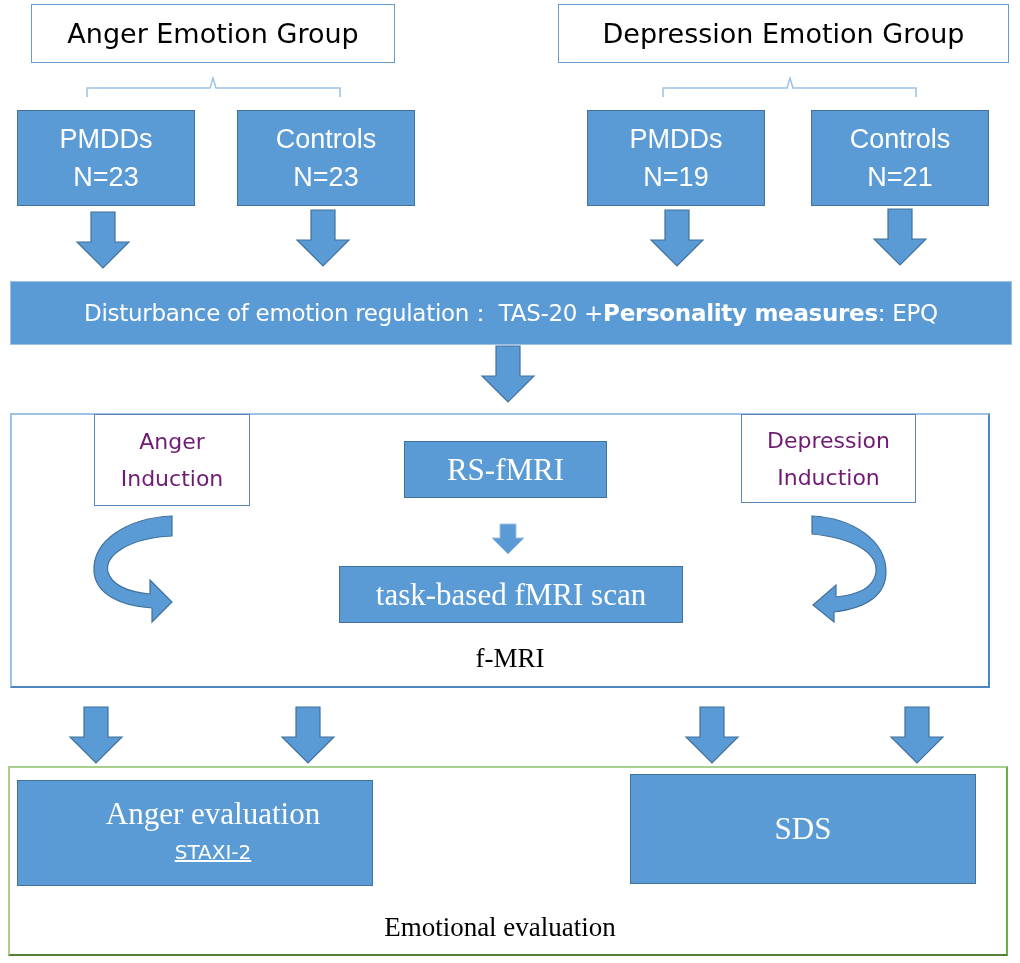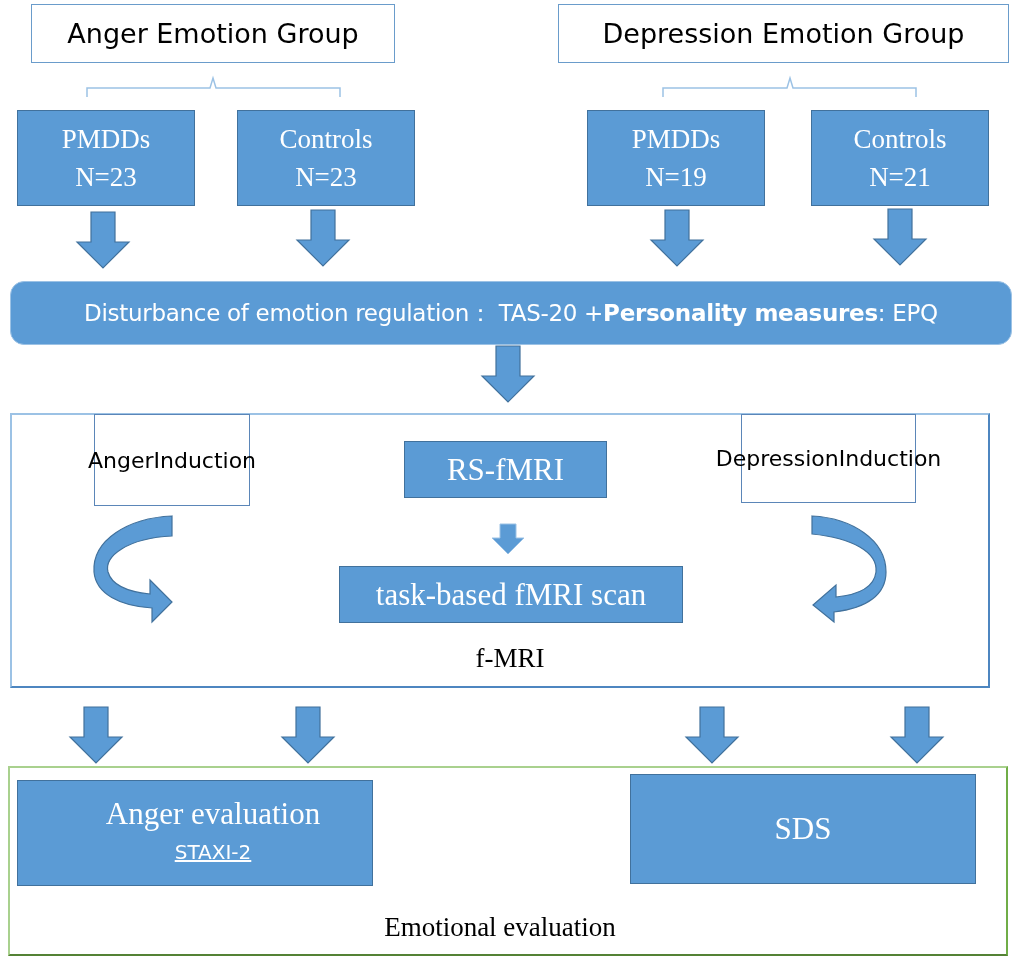--- a/index.html
+++ b/index.html
@@ -1,25 +1,25 @@
 <!DOCTYPE html>
 <html><head>
 <meta charset="utf-8">
 <style>
   html, body { margin:0; padding:0; background:#ffffff; }
   body { width:1020px; height:963px; position:relative; overflow:hidden; font-family:"Liberation Sans", sans-serif; }
   .abs { position:absolute; box-sizing:border-box; }
   .blue { background:#5b9bd5; border:1.5px solid #41719c; color:#ffffff; }
   .group-title { background:#fff; border:1.5px solid #6a9ccb; color:#000; font-family:"DejaVu Sans", sans-serif; font-size:27px; display:flex; align-items:center; justify-content:center; }
-  .cohort { font-family:Liberation Serif, serif; font-size:27px; line-height:38px; display:flex; flex-direction:column; align-items:center; justify-content:center; text-align:center; }
-  .measure { font-family:"DejaVu Sans", sans-serif; font-size:23px; display:flex; align-items:center; justify-content:center; white-space:nowrap; letter-spacing:-0.3px;border-radius:14px; }
+  .cohort { font-family:Liberation Sans, sans-serif; font-size:27px; line-height:38px; display:flex; flex-direction:column; align-items:center; justify-content:center; text-align:center; }
+  .measure { font-family:"DejaVu Sans", sans-serif; font-size:23px; display:flex; align-items:center; justify-content:center; white-space:nowrap; letter-spacing:-0.3px; }
   .measure b { font-weight:bold; }
   .frame-fmri { border:2px solid #4d86c0; border-top-color:#9cc2e5; border-left-color:#9cc2e5; background:#fff; }
   .frame-eval { border:2px solid #a9d18e; border-bottom-color:#548235; border-right-color:#70ad47; background:#fff; }
-  .induction { background:#fff; border:1.5px solid #5b86b8; color:#000000; font-family:"DejaVu Sans", sans-serif; font-size:22px; line-height:37px; display:flex; flex-direction:row; align-items:center; justify-content:center; text-align:center; }
+  .induction { background:#fff; border:1.5px solid #5b86b8; color:#701a75; font-family:"DejaVu Sans", sans-serif; font-size:22px; line-height:37px; display:flex; flex-direction:column; align-items:center; justify-content:center; text-align:center; }
   .serif { font-family:"Liberation Serif", serif; }
   .scan { font-size:31px; display:flex; align-items:center; justify-content:center; }
   .caption { color:#000; font-family:"Liberation Serif", serif; font-size:27px; text-align:center; }
   .evalbox { font-family:"Liberation Serif", serif; font-size:31px; line-height:38px; display:flex; flex-direction:column; align-items:center; justify-content:center; text-align:center; }
   svg { position:absolute; overflow:visible; }
 </style>
 </head>
 <body>
 
 <div class="abs group-title" style="left:31px;top:4px;width:364px;height:59px;">

